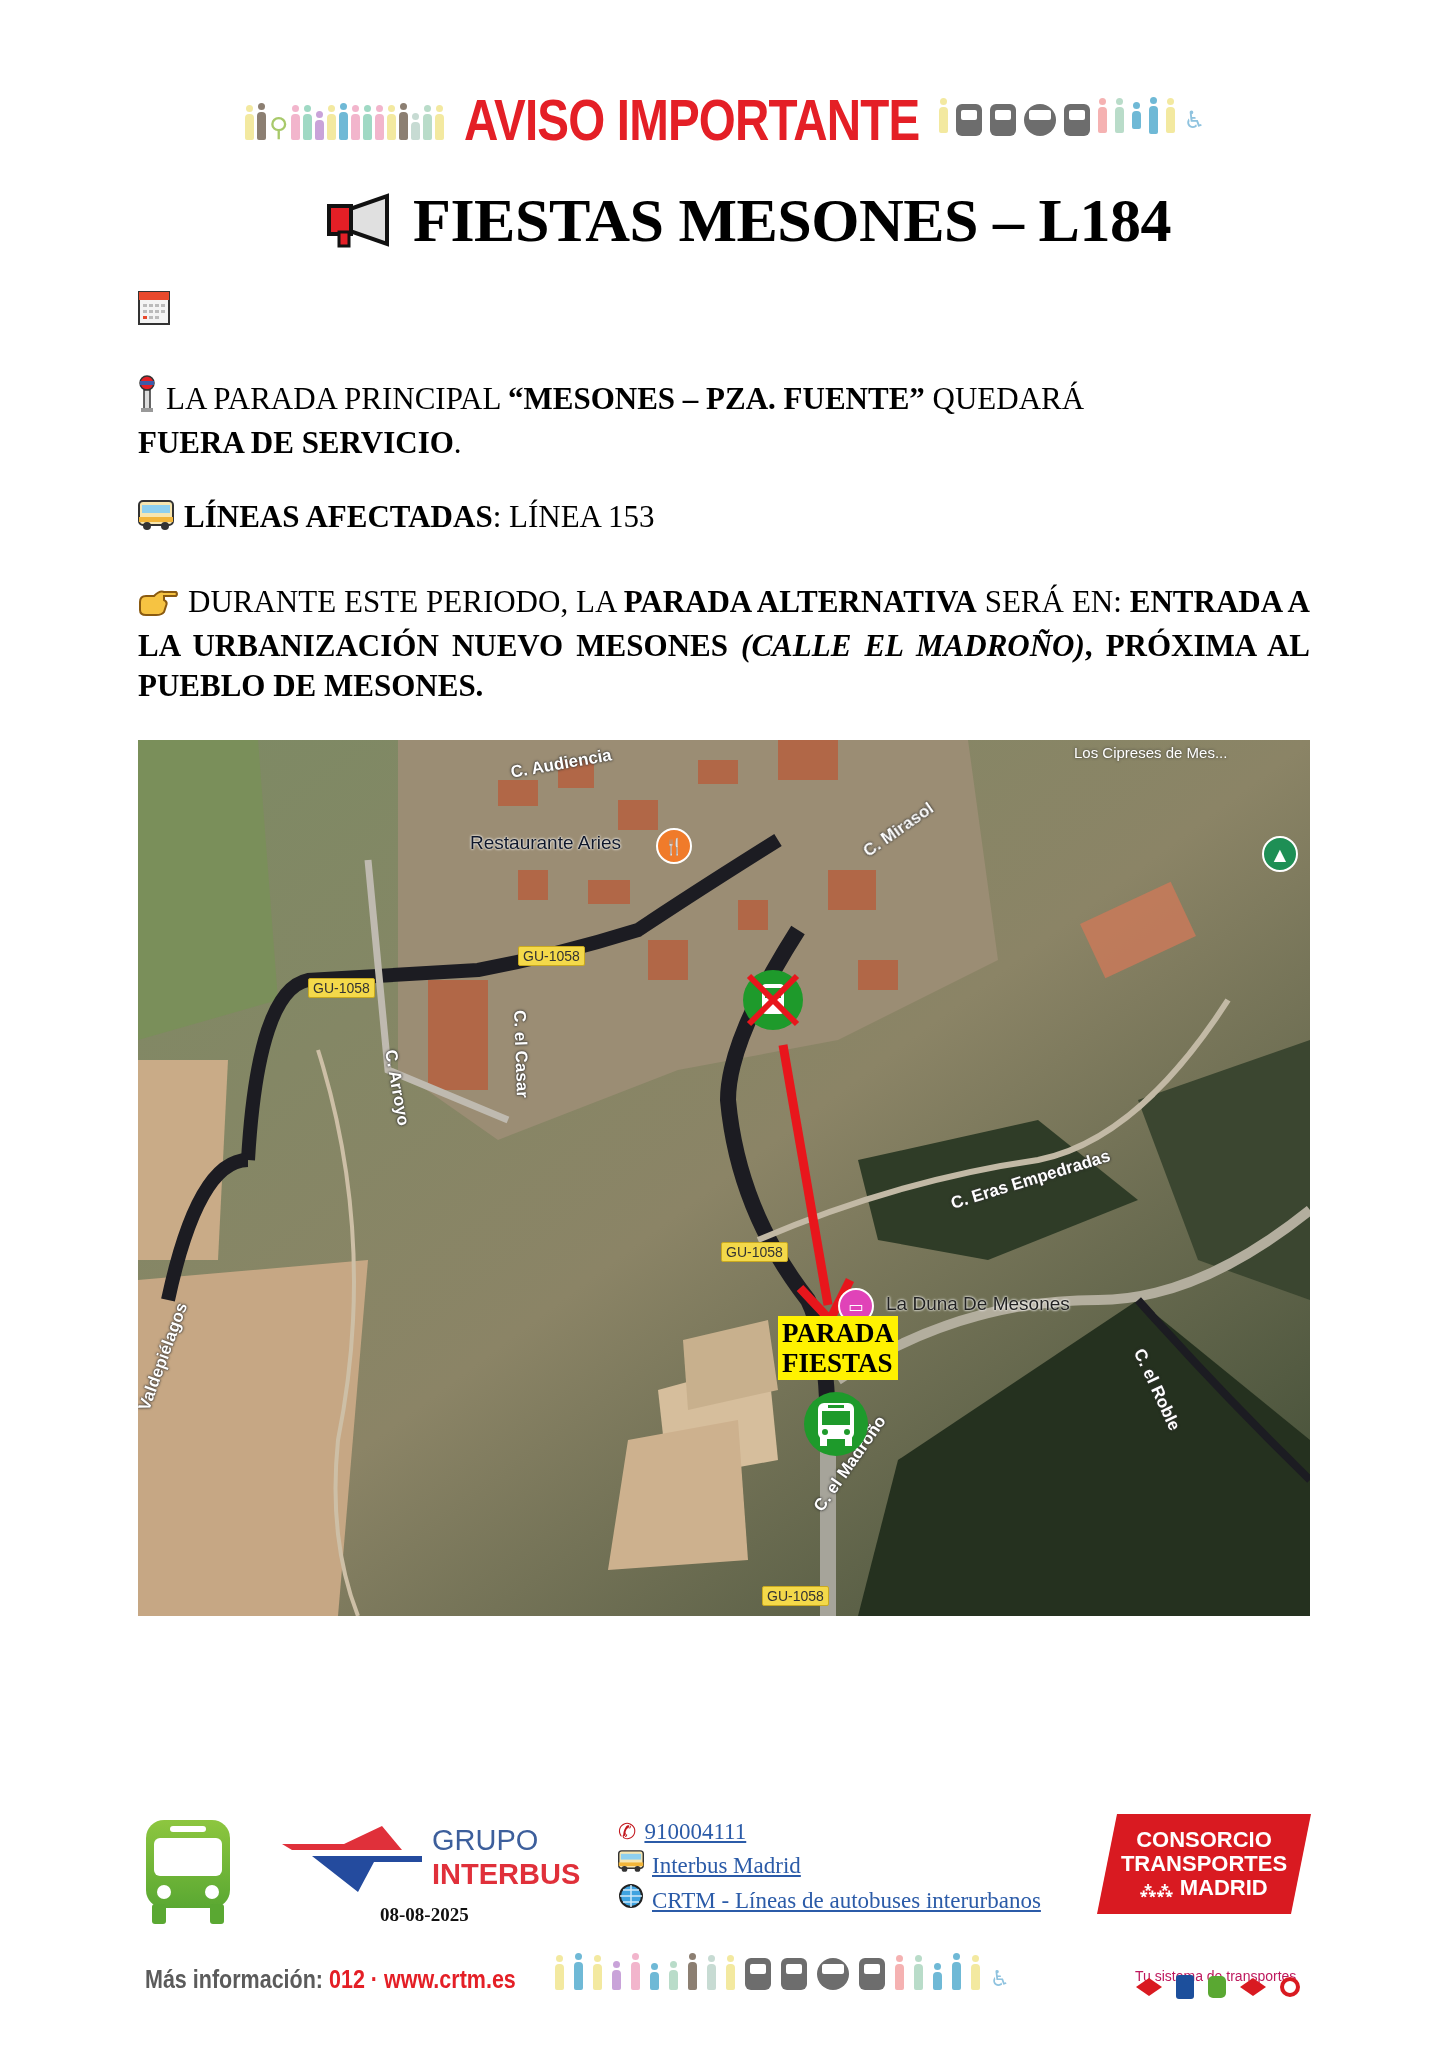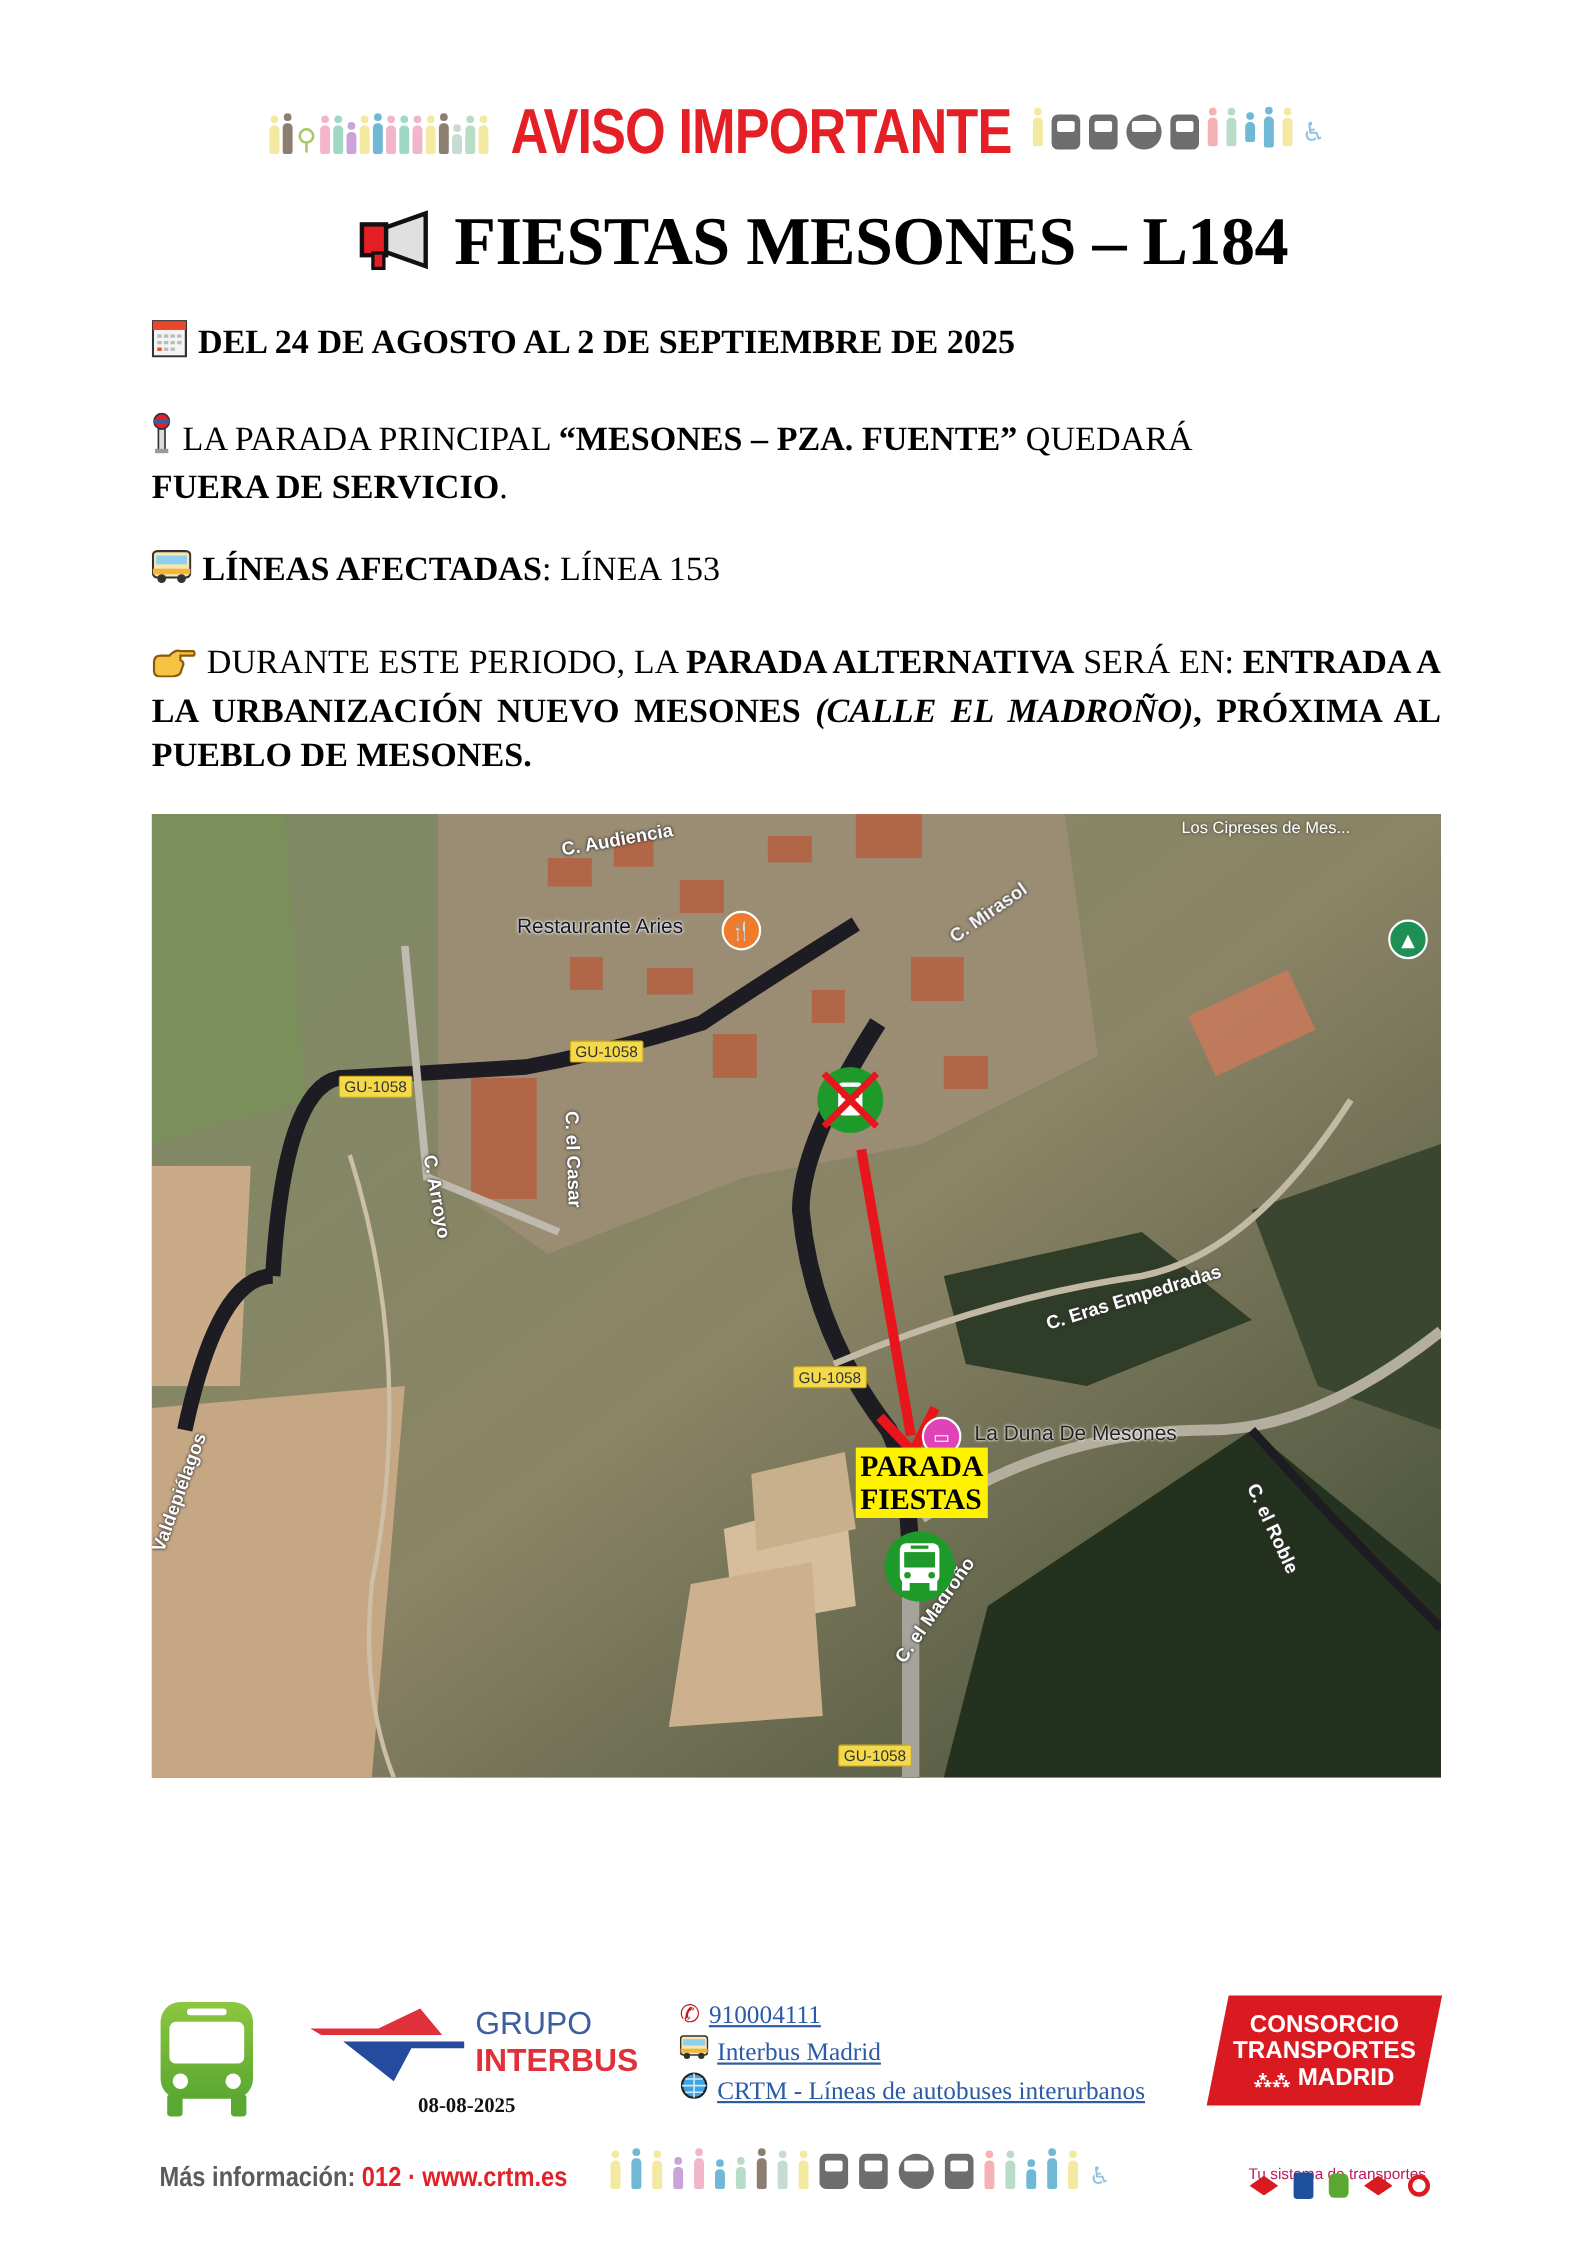--- a/index.html
+++ b/index.html
@@ -112,21 +112,21 @@
           <rect x="23" y="13" width="4" height="3"></rect>
           <rect x="5" y="19" width="4" height="3"></rect>
           <rect x="11" y="19" width="4" height="3"></rect>
           <rect x="17" y="19" width="4" height="3"></rect>
           <rect x="23" y="19" width="4" height="3"></rect>
           <rect x="11" y="25" width="4" height="3"></rect>
           <rect x="17" y="25" width="4" height="3"></rect>
         </g>
         <rect x="5" y="25" width="4" height="3" fill="#e8492c"></rect>
       </svg>
-  </span><b>DEL 24 DE AGOSTO AL 2 DE SEPTIEMBRE DE 2025</b>
+  </span>
 </div>
 
 <div class="abs para" style="top:375px;">
   <span class="emoji">
     <svg width="18" height="38" viewBox="0 0 18 38">
         <circle cx="9" cy="8" r="7" fill="#e41f26" stroke="#333" stroke-width="1.5"></circle>
         <rect x="2" y="6" width="14" height="4" fill="#3c5aa8"></rect>
         <rect x="6" y="15" width="6" height="20" fill="#ddd" stroke="#333" stroke-width="1.5"></rect>
         <rect x="3" y="33" width="12" height="4" fill="#999"></rect>
       </svg>

